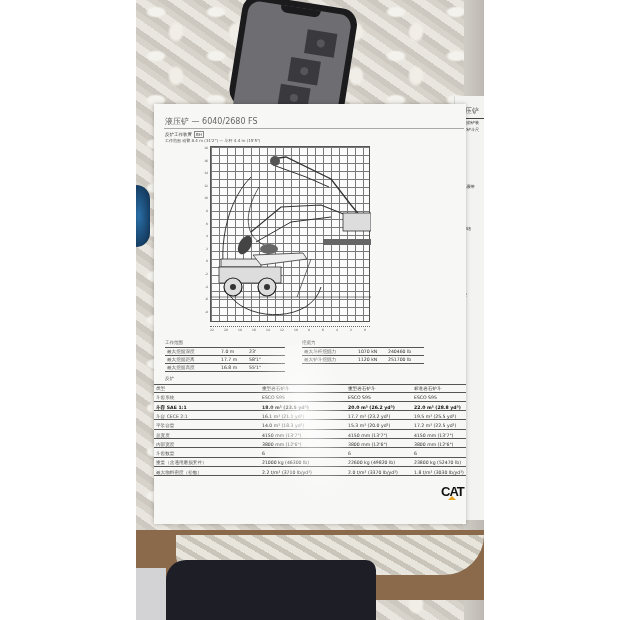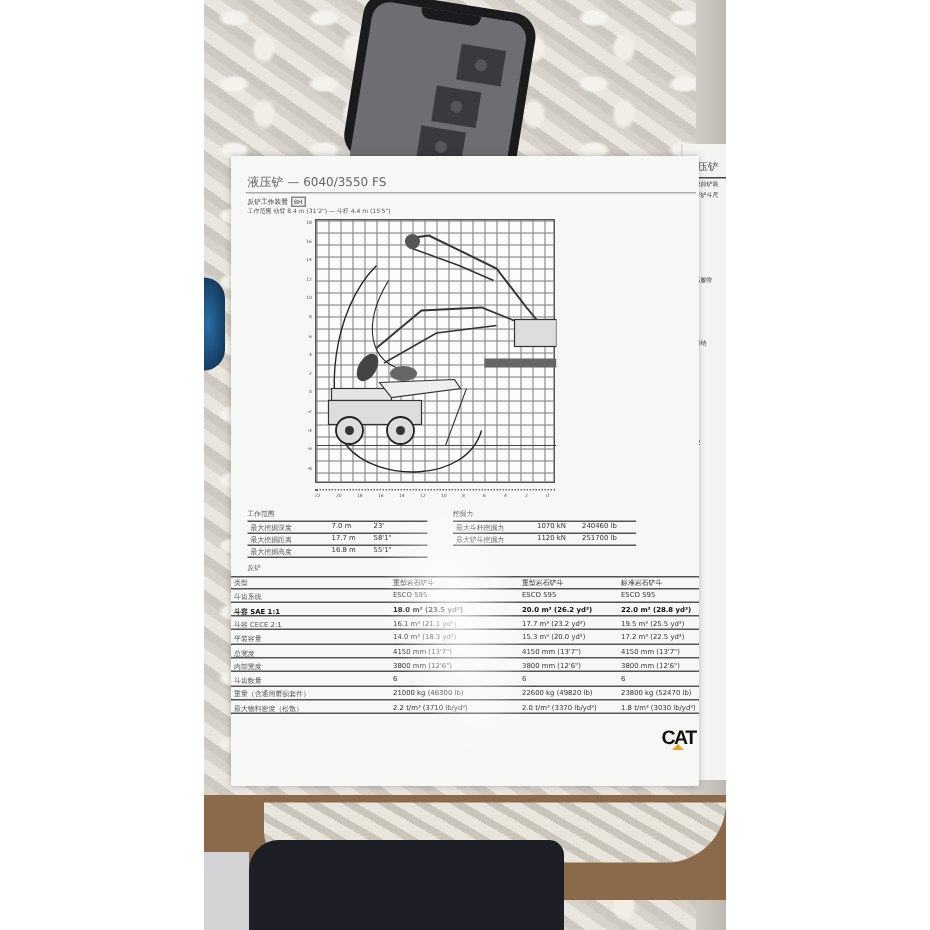--- a/index.html
+++ b/index.html
@@ -109,21 +109,21 @@
     <div class="pr-line" style="top:22px"></div>
     <div class="pr-text" style="top:24px">一般前铲装</div>
     <div class="pr-text" style="top:31px">推荐铲斗尺</div>
     <div class="pr-small" style="top:37px">···</div>
     <div class="pr-text" style="top:88px">4 系履带</div>
     <div class="pr-text" style="top:130px">上部结</div>
     <div class="pr-text" style="top:196px">驾驶</div>
   </div>
 
   <div class="page">
-    <div class="doc-title">液压铲 — 6040/3550 FS</div>
+    <div class="doc-title">液压铲 — 6040/2680 FS</div>
     <div class="doc-rule"></div>
     <div class="sec-label">
       <span>反铲工作装置</span><span class="sec-tag">BH</span>
     </div>
     <div class="sub-label">工作范围 动臂 8.4 m (31'2") — 斗杆 4.4 m (15'5")</div>
 
     <div class="axis-y">
         <div style="position: absolute; top: 0px; right: 0px;">18</div>
         <div style="position: absolute; top: 12.6px; right: 0px;">16</div>
         <div style="position: absolute; top: 25.2px; right: 0px;">14</div>

